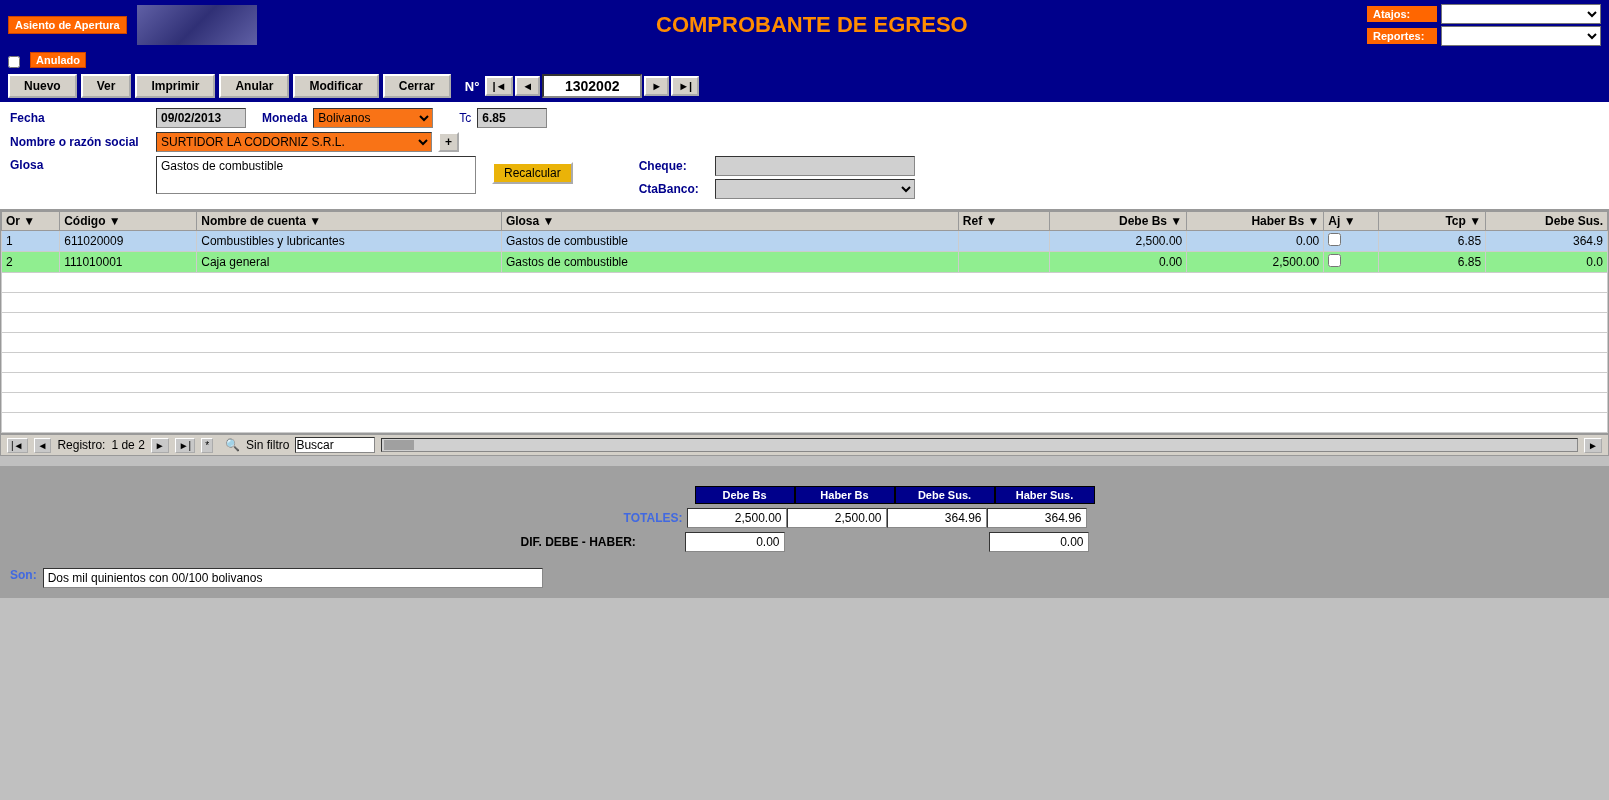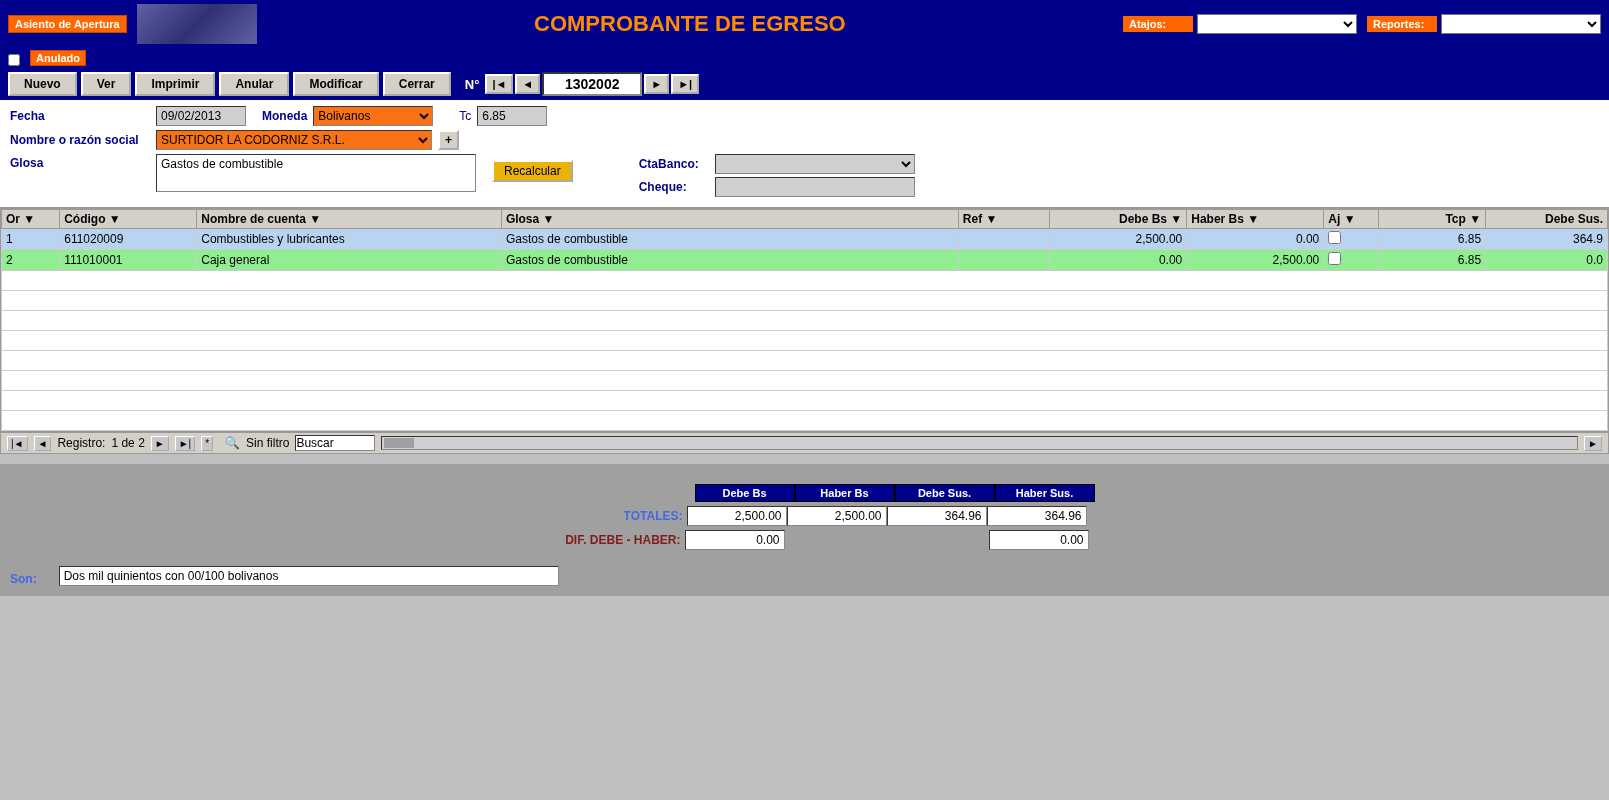--- a/index.html
+++ b/index.html
@@ -23,22 +23,22 @@
     }
     .header-title {
       color: #FF8C00;
       font-size: 22px;
       font-weight: bold;
       flex: 1;
       text-align: center;
     }
     .header-right {
       display: flex;
-      flex-direction: row;
-      gap: 10px;
+      flex-direction: column;
+      gap: 2px;
     }
     .atajos-row, .reportes-row {
       display: flex;
       align-items: center;
       gap: 4px;
     }
     .atajos-label, .reportes-label {
       background: #FF6600;
       color: white;
       font-weight: bold;
@@ -136,20 +136,21 @@
       color: #00008B;
       font-weight: bold;
       min-width: 140px;
       font-size: 12px;
     }
     .form-input {
       border: 1px inset #888;
       background: #d0d0d0;
       padding: 1px 4px;
       height: 20px;
+      font-weight: bold;
     }
     .form-select {
       height: 20px;
       background: #f97316;
       border: 1px inset #888;
     }
     .plus-btn {
       background: #d4d0c8;
       border: 2px outset #fff;
       padding: 1px 5px;
@@ -227,21 +228,21 @@
       border: 1px solid #ccc;
       padding: 2px 4px;
       white-space: nowrap;
     }
     .col-or { width: 35px; }
     .col-codigo { width: 90px; }
     .col-nombre { width: 200px; }
     .col-glosa { width: 300px; }
     .col-ref { width: 60px; }
     .col-debe { width: 90px; text-align: right; }
-    .col-haber { width: 90px; text-align: left; }
+    .col-haber { width: 90px; text-align: right; }
     .col-aj { width: 30px; }
     .col-tcp { width: 70px; text-align: right; }
     .col-debesus { width: 80px; text-align: right; }
 
     
     .table-footer {
       background: #d4d0c8;
       border: 1px solid #999;
       padding: 2px 6px;
       display: flex;
@@ -316,44 +317,43 @@
       text-align: right;
       padding: 2px 4px;
       font-size: 12px;
     }
     .dif-row {
       display: flex;
       align-items: center;
       gap: 4px;
     }
     .dif-label {
-      color: #7f1d1d;
-      font-weight: bold;
-      font-size: 12px;
-      text-align: right;
+      color: #000000;
+      font-weight: bold;
+      font-size: 12px;
       min-width: 160px;
     }
     .dif-value-cell {
       background: white;
       border: 1px inset #888;
       width: 100px;
       text-align: right;
       padding: 2px 4px;
       font-size: 12px;
     }
 
     
     .son-area {
       padding: 6px 10px;
       background: #a0a0a0;
     }
     .son-row, .id-row {
       display: flex;
-      align-items: flex-end;
-      gap: 22px;
+      align-items: flex-start;
+      gap: 6px;
       margin-bottom: 4px;
     }
     .son-label, .id-label {
       color: #4169E1;
       font-weight: bold;
       font-size: 12px;
     }
     .son-input {
       background: white;
       border: 1px inset #888;
@@ -431,26 +431,26 @@
   </div>
 
   <div class="form-row" style="align-items:flex-start;">
     <span class="form-label" style="color:#00008B;font-weight:bold;min-width:140px;padding-top:2px;">Glosa</span>
     <div style="display:flex;flex-direction:column;gap:2px;">
       <textarea class="glosa-textarea" style="">Gastos de combustible</textarea>
     </div>
     <button class="recalcular-btn" style="margin-left:10px;margin-top:6px;">Recalcular</button>
     <div class="ctabanco-area">
       <div class="ctabanco-row">
+        <span class="ctabanco-label">Cheque:</span>
+        <input type="text" class="cheque-input" style="">
+      </div>
+      <div class="ctabanco-row">
         <span class="ctabanco-label">CtaBanco:</span>
         <select class="ctabanco-select"></select>
-      </div>
-      <div class="ctabanco-row">
-        <span class="ctabanco-label">Cheque:</span>
-        <input type="text" class="cheque-input" style="">
       </div>
     </div>
   </div>
 </div>
 
 <div class="table-container">
   <table>
     <thead>
       <tr>
         <th class="col-or">Or ▼</th>

